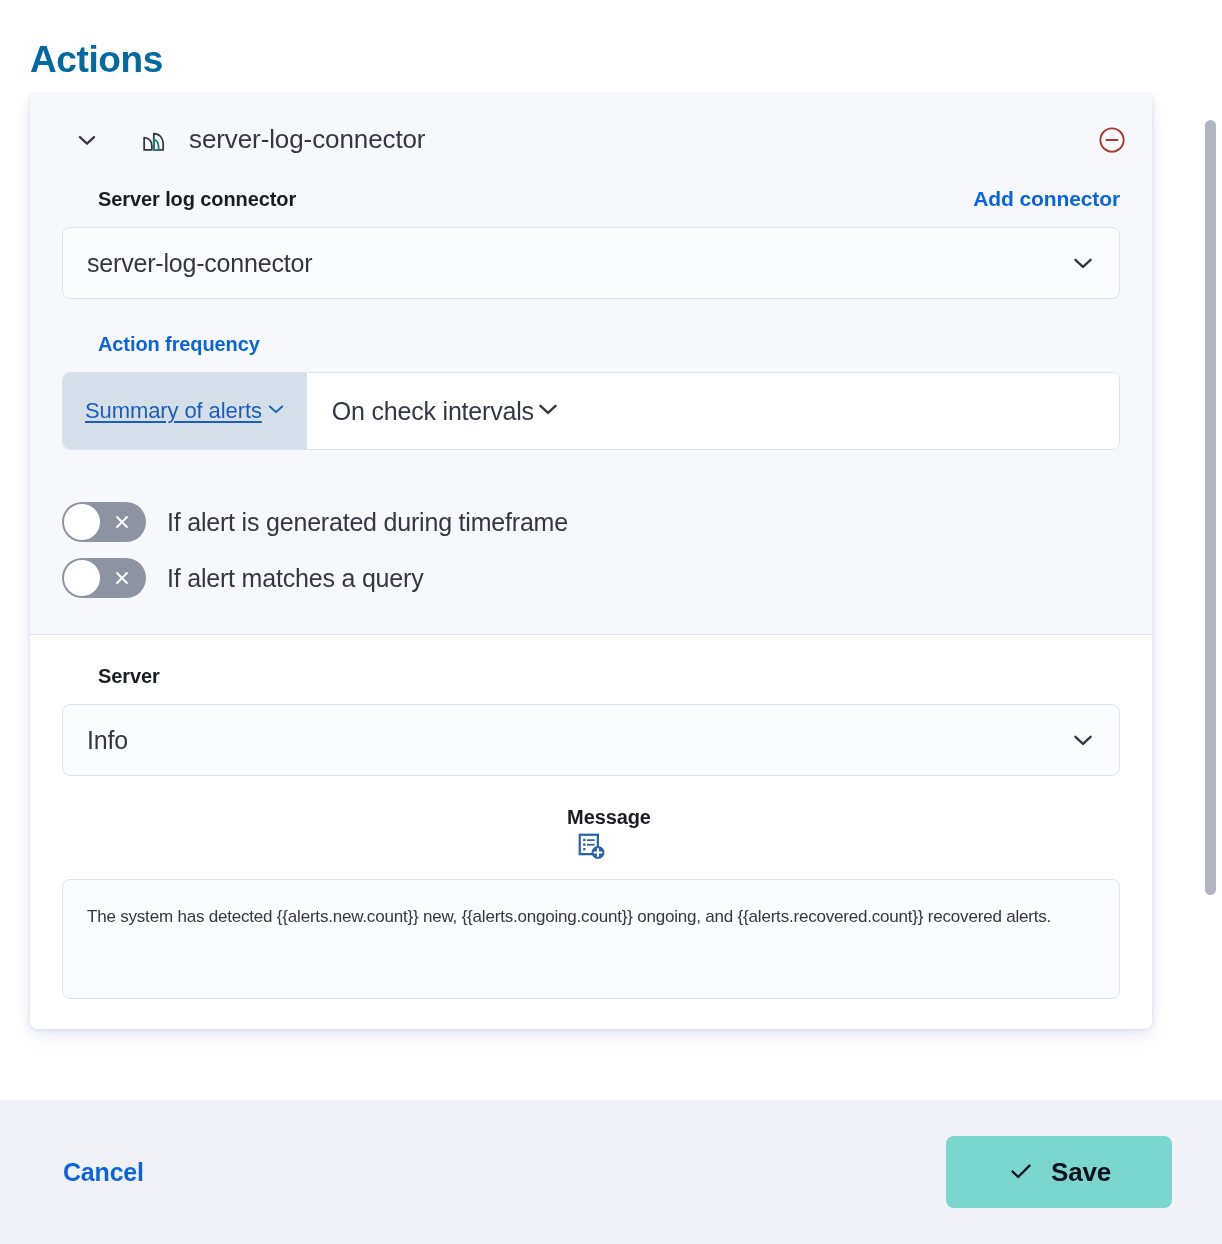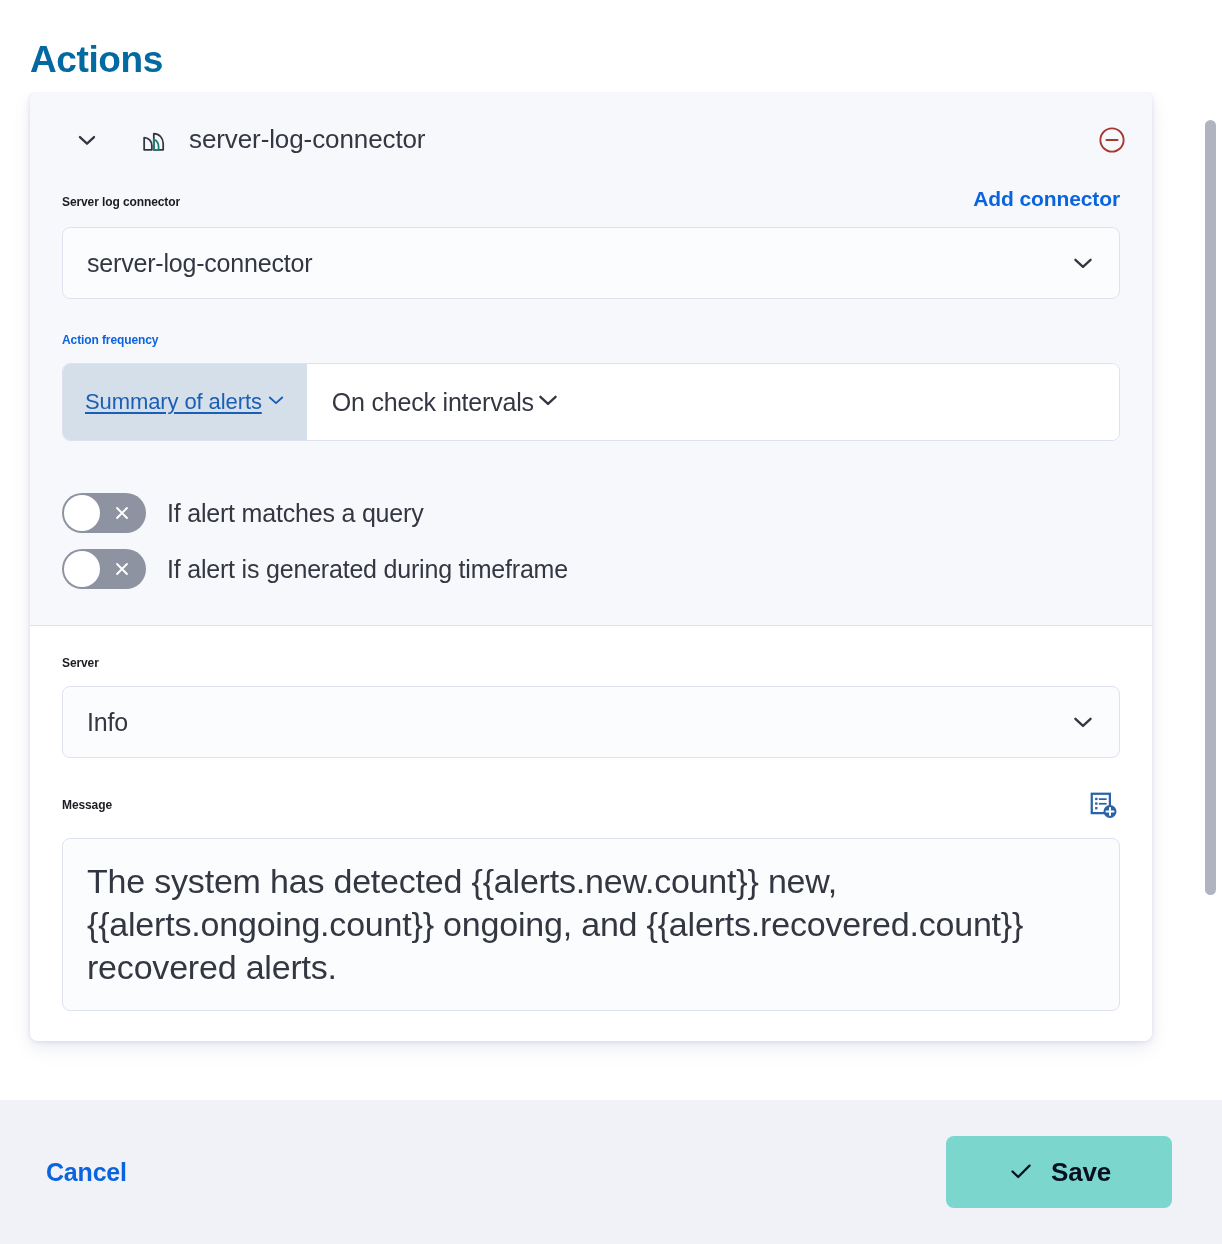--- a/index.html
+++ b/index.html
@@ -97,24 +97,25 @@
     padding: 30px 32px 30px 32px;
   }
 
   .row-label-line {
     display: flex;
     align-items: baseline;
     justify-content: space-between;
     margin-bottom: 16px;
   }
   .form-label {
-    font-size: 12px;
+    font-size: 20px;
     font-weight: 700;
     color: #1A1C21;
     letter-spacing: -0.1px;
+    margin-left: 36px;
   }
   .form-label.blue {
     color: #0B64DD;
     font-weight: 700;
   }
   .link {
     font-size: 21px;
     font-weight: 700;
     color: #0B64DD;
     cursor: pointer;
@@ -222,37 +223,38 @@
     color: #343741;
     letter-spacing: -0.2px;
   }
 
   
   .msg-head {
     display: flex;
     align-items: center;
     justify-content: space-between;
     margin-bottom: 16px;
+    flex-direction: column;
   }
   .var-btn {
     width: 34px; height: 34px;
     display: flex; align-items: center; justify-content: center;
     cursor: pointer;
   }
   .textarea {
     border-radius: 8px;
     background: #FBFCFE;
     border: 1px solid #DDE2EE;
     padding: 21px 24px;
     min-height: 120px;
   }
   .textarea .txt {
-    font-size: 34px;
+    font-size: 17px;
     color: #343741;
-    line-height: 43px;
+    line-height: 32px;
     letter-spacing: -0.2px;
     white-space: pre-wrap;
     word-break: break-word;
   }
 
   .spacer-24 { height: 34px; }
   .spacer-level { height: 30px; }
 
   
   .scrollbar-track {
@@ -276,21 +278,21 @@
     position: absolute;
     left: 0; bottom: 0;
     width: 1222px;
     height: 144px;
     background: #F0F2F7;
     display: flex;
     align-items: center;
   }
   .cancel-btn {
     position: absolute;
-    left: 46px;
+    left: 63px;
     font-size: 25px;
     font-weight: 700;
     color: #0B64DD;
     cursor: pointer;
     letter-spacing: -0.2px;
   }
   .save-btn {
     position: absolute;
     right: 50px;
     height: 72px;
@@ -393,33 +395,33 @@
 
           <div class="toggle-row">
             <span class="switch">
               <span class="knob"></span>
               <span class="mark">
                 <svg width="18" height="18" viewBox="0 0 16 16" fill="none">
                   <path d="M3.6 3.6 L12.4 12.4 M12.4 3.6 L3.6 12.4" stroke="#FFFFFF" stroke-width="1.7" stroke-linecap="round"></path>
                 </svg>
               </span>
             </span>
-            <span class="toggle-label">If alert matches a query</span>
+            <span class="toggle-label">If alert is generated during timeframe</span>
           </div>
 
           <div class="toggle-row">
             <span class="switch">
               <span class="knob"></span>
               <span class="mark">
                 <svg width="18" height="18" viewBox="0 0 16 16" fill="none">
                   <path d="M3.6 3.6 L12.4 12.4 M12.4 3.6 L3.6 12.4" stroke="#FFFFFF" stroke-width="1.7" stroke-linecap="round"></path>
                 </svg>
               </span>
             </span>
-            <span class="toggle-label">If alert is generated during timeframe</span>
+            <span class="toggle-label">If alert matches a query</span>
           </div>
 
         </div>
       </div>
 
       <div class="card-body-bottom">
 
         <div class="row-label-line">
           <span class="form-label">Server</span>
         </div>

